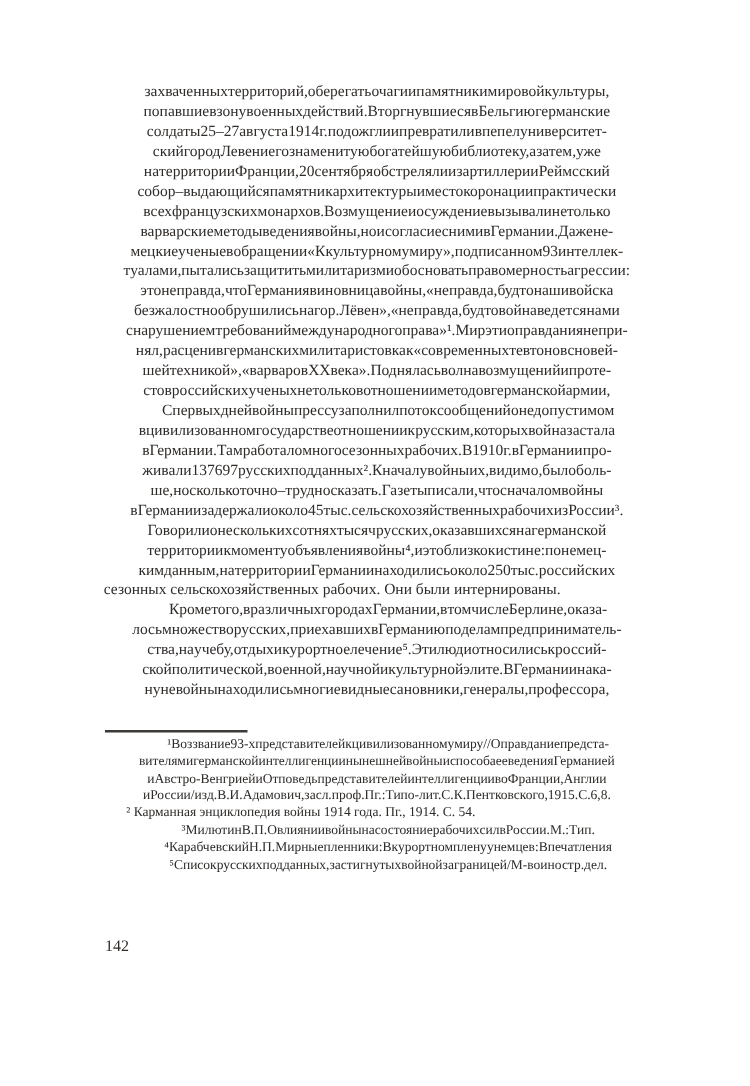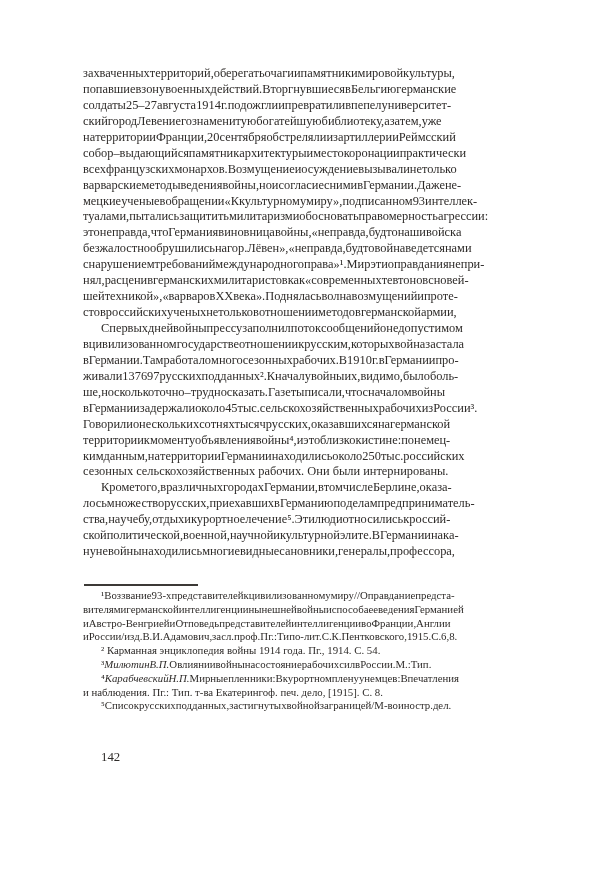--- a/index.html
+++ b/index.html
@@ -14,38 +14,37 @@
   .page { position: absolute; inset: 0; background: #ffffff; }
   .body-text {
     position: absolute; left: 83px; top: 66px; width: 437px;
     font-size: 12.4px;
   }
   .line {
     height: 15.95px; line-height: 15.95px;
     white-space: nowrap;
   }
   .line.just {
-    display: flex; justify-content: flex-start;
+    display: flex; justify-content: center;
     white-space: normal;
   }
   .line.ind { padding-left: 18px; }
-  .it { font-style: italic; }
+  .it { }
   .fn-sep {
     position: absolute; left: 84px; top: 584px;
     width: 114px; height: 1.5px; background: #3c3936;
   }
   .footnotes {
     position: absolute; left: 83px; top: 589px; width: 437px;
     font-size: 10.8px;
   }
   .footnotes .line { height: 13.8px; line-height: 13.8px; }
   .page-number {
     position: absolute; left: 84px; top: 750px;
     font-size: 12.8px;
-    margin-left: 17px;
   }
 </style>
 </head>
 <body>
 
 <div class="page">
   <div class="body-text">
       <div class="line just">
         <span>захваченных</span>
         <span>территорий,</span>
@@ -494,21 +493,20 @@
         <span class="it">П.</span>
         <span>Мирные</span>
         <span>пленники:</span>
         <span>В</span>
         <span>курортном</span>
         <span>плену</span>
         <span>у</span>
         <span>немцев:</span>
         <span>Впечатления</span>
       </div>
-      <div class="line"><span>и</span><span> наблюдения.</span><span> Пг.:</span><span> Тип.</span><span> т-ва</span><span> Екатерингоф.</span><span> печ.</span><span> дело,</span><span> [1915].</span><span> С.</span><span> 8.</span></div>
       <div class="line just ind">
         <span>⁵</span>
         <span>Список</span>
         <span>русских</span>
         <span>подданных,</span>
         <span>застигнутых</span>
         <span>войной</span>
         <span>за</span>
         <span>границей</span>
         <span>/</span>

